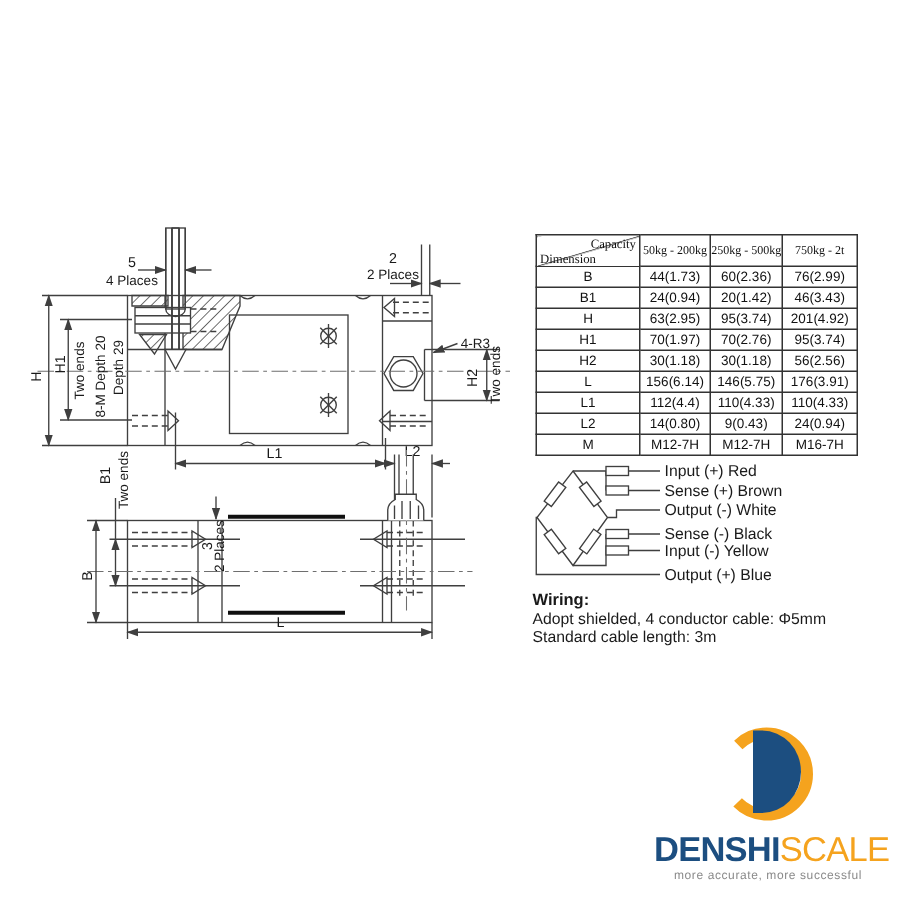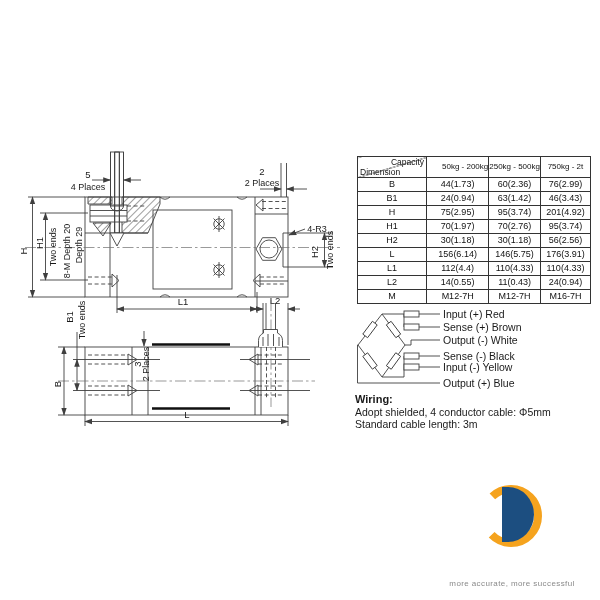--- a/index.html
+++ b/index.html
@@ -18,23 +18,23 @@
   svg text{font-family:"Liberation Sans",sans-serif;font-size:9.5px;fill:#1a1a1a;}
   text.sm{font-size:9px;}
   text.wr{font-size:10.5px;}
   text.wrt{font-size:11px;font-weight:bold;}
 
   
   #dimtable{position:absolute;left:357px;top:156px;border-collapse:collapse;table-layout:fixed;
             font-size:9px;color:#111;}
   #dimtable td,#dimtable th{border:1px solid #333;padding:0;text-align:center;font-weight:normal;
             white-space:nowrap;overflow:hidden;height:13px;line-height:13px;}
-  #dimtable thead th{height:20px;font-size:8px;line-height:20px;}
+  #dimtable thead th{height:20px;font-size:8px;line-height:20px;font-family:Liberation Serif, serif;}
   #dimtable .c1{width:68px;}
-  #dimtable .c2{width:46px;padding-left:15px;}
+  #dimtable .c2{width:46px;}
   #dimtable .c3{width:47px;}
   #dimtable .c4{width:49px;}
   th.diag{position:relative;
      background:linear-gradient(to bottom right,#fff 48.8%,#333 49.6%,#333 50.4%,#fff 51.2%);}
   th.diag .cap{position:absolute;top:0px;right:2px;font-size:8.5px;line-height:10px;}
   th.diag .dm{position:absolute;bottom:0px;left:2px;font-size:8.5px;line-height:10px;}
 
   
   #logo{position:absolute;left:436px;top:478px;width:152px;height:116px;text-align:center;}
   #logo .mark{position:absolute;left:41px;top:2px;}
@@ -288,26 +288,26 @@
   <tbody>
     <tr>
           <td>B</td>
           <td>44(1.73)</td>
           <td>60(2.36)</td>
           <td>76(2.99)</td>
         </tr>
     <tr>
           <td>B1</td>
           <td>24(0.94)</td>
-          <td>63(1.42)</td>
+          <td>20(1.42)</td>
           <td>46(3.43)</td>
         </tr>
     <tr>
           <td>H</td>
-          <td>75(2.95)</td>
+          <td>63(2.95)</td>
           <td>95(3.74)</td>
           <td>201(4.92)</td>
         </tr>
     <tr>
           <td>H1</td>
           <td>70(1.97)</td>
           <td>70(2.76)</td>
           <td>95(3.74)</td>
         </tr>
     <tr>
@@ -323,34 +323,37 @@
           <td>176(3.91)</td>
         </tr>
     <tr>
           <td>L1</td>
           <td>112(4.4)</td>
           <td>110(4.33)</td>
           <td>110(4.33)</td>
         </tr>
     <tr>
           <td>L2</td>
-          <td>14(0.55)</td>
-          <td>11(0.43)</td>
+          <td>14(0.80)</td>
+          <td>9(0.43)</td>
           <td>24(0.94)</td>
         </tr>
     <tr>
           <td>M</td>
           <td>M12-7H</td>
           <td>M12-7H</td>
           <td>M16-7H</td>
         </tr>
   </tbody>
 </table>
 
 <div id="logo">
   <svg class="mark" width="70" height="74" viewBox="0 0 70 74">
     <circle cx="34" cy="36" r="27" fill="none" stroke="#f5a31e" stroke-width="8" stroke-dasharray="63.75 42.5 63.75" transform="rotate(0 34 36)"></circle>
     <path d="M25,7 h6 a26,27.5 0 0 1 0,55 h-6 z" fill="#1c4e80"></path>
   </svg>
+  <div class="name">
+    <span style="color:#1c4e80">DENSHI</span><span class="nm2" style="color:#f5a31e">SCALE</span>
+  </div>
   <div class="tag">more accurate, more successful</div>
 </div>
 
 </div>
 
 </body></html>

